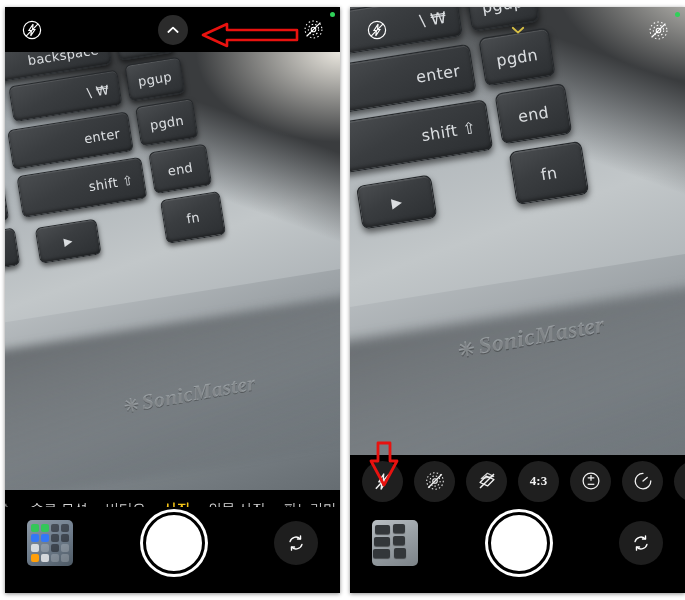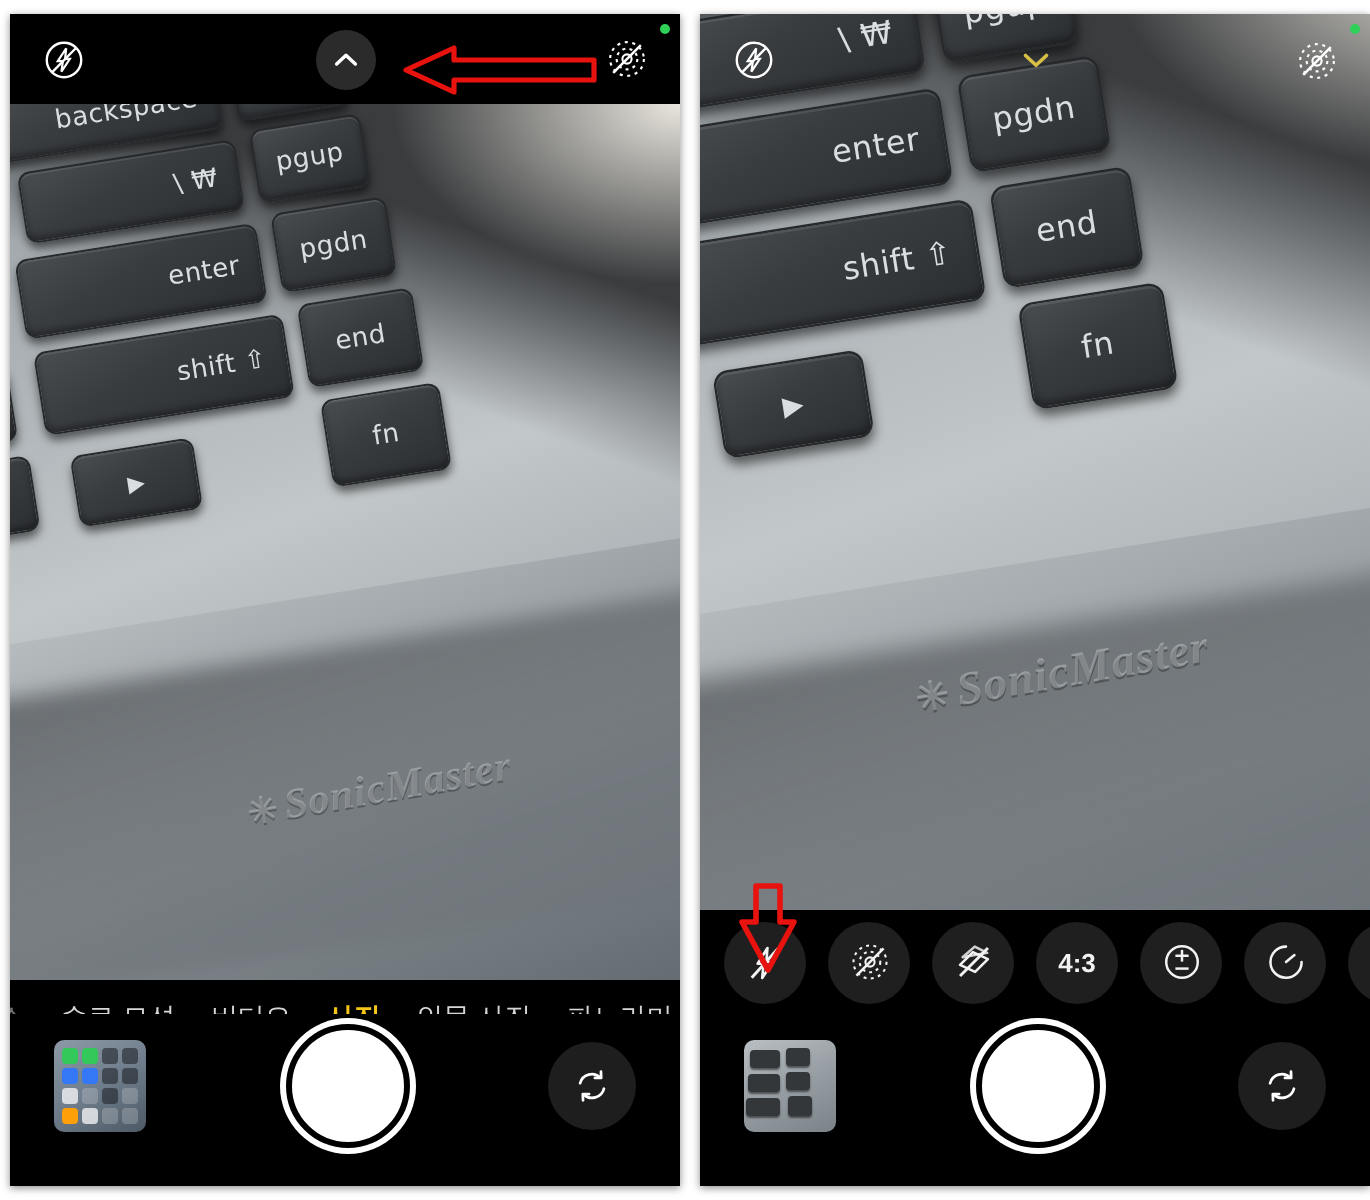--- a/index.html
+++ b/index.html
@@ -167,21 +167,21 @@
   }
   .ctrl-btn {
     flex: 0 0 auto;
     width: 41px; height: 41px;
     border-radius: 50%;
     background: #1f1f1f;
     color: #f2f2f2;
     display: flex; align-items: center; justify-content: center;
     font-size: 13px;
     font-weight: 600;
-    font-family: Liberation Sans, sans-serif;
+    font-family: Liberation Serif, serif;
   }
 
   
   .modes {
     position: absolute; left: 0; right: 0;
     height: 26px;
     display: flex;
     align-items: center;
     gap: 18px;
     padding-left: 8px;

